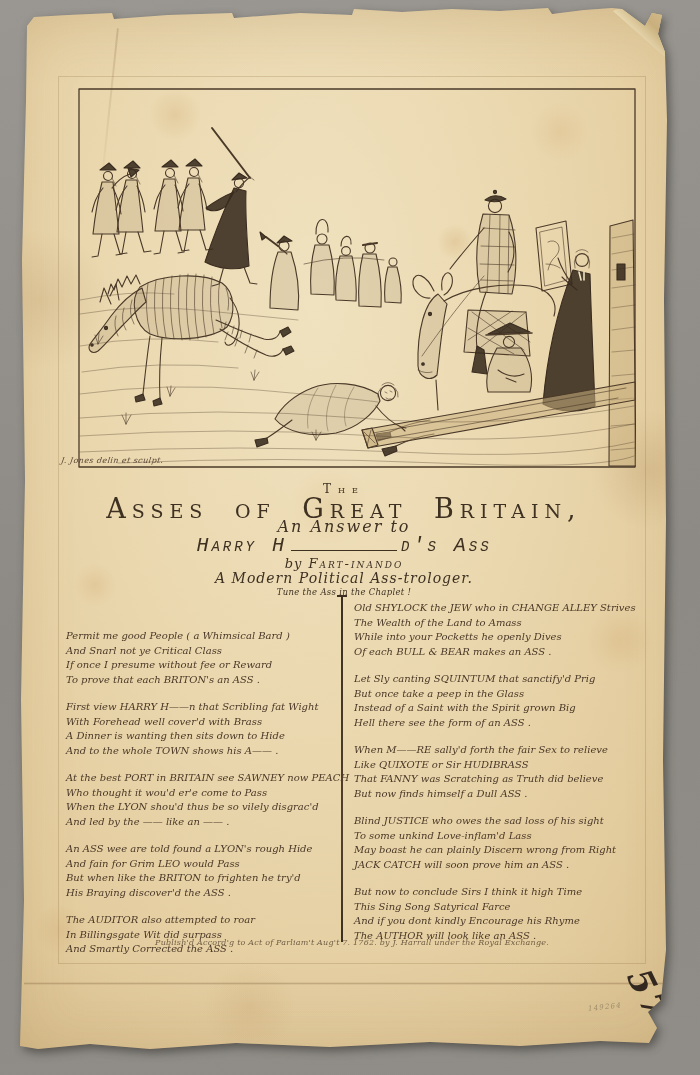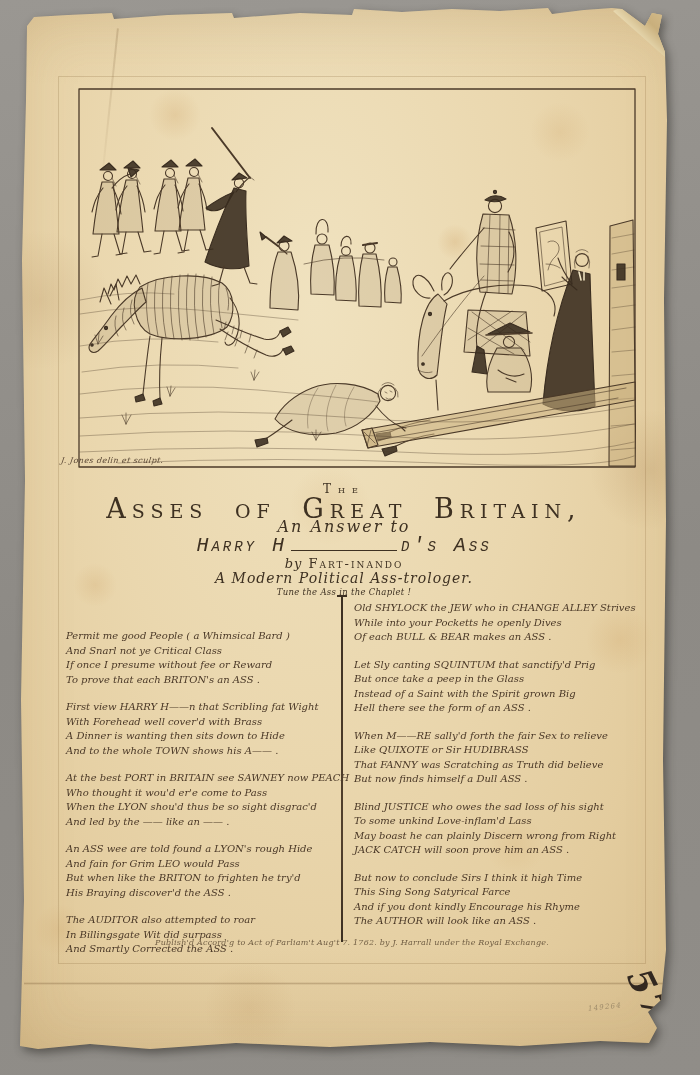--- a/index.html
+++ b/index.html
@@ -54,21 +54,21 @@
   .sig{position:absolute;left:61px;top:456px;font-size:8px;font-style:italic;color:#5a4735;transform:skewX(-8deg);letter-spacing:.4px;}
 
   #title-block{position:absolute;left:44px;top:482px;width:600px;text-align:center;color:#3e3122;}
   .t-the{font-size:12px;font-variant:small-caps;letter-spacing:7px;}
   .t-main{font-size:27px;font-variant:small-caps;letter-spacing:6px;word-spacing:12px;margin-top:-3px;}
   .t-answer{font-size:16px;font-style:italic;letter-spacing:2px;margin-top:-7px;}
   .t-harry{font-size:20px;font-style:italic;font-variant:small-caps;letter-spacing:3px;margin-top:-2px;font-family:Liberation Mono, monospace;}
   .t-blank{display:inline-block;width:106px;height:.55em;border-bottom:1.6px solid #3e3122;margin:0 4px;}
   .t-by{font-size:13px;letter-spacing:2px;margin-top:-1px;}
   .t-by .byword{font-style:italic;font-variant:normal;letter-spacing:1px;}
-  .t-by .byname{font-variant:small-caps;}
+  .t-by .byname{font-variant:small-caps;font-style:italic;}
   .t-sub{font-size:14px;font-style:italic;letter-spacing:1px;margin-top:-1px;}
   .t-tune{font-size:8.5px;font-style:italic;margin-top:1px;letter-spacing:.3px;}
 
   .col{position:absolute;color:#4a3827;font-style:italic;font-size:10px;line-height:14.5px;}
   #col-left{left:66px;top:629px;width:276px;}
   #col-right{left:354px;top:601px;width:298px;}
   .stanza{margin-bottom:13px;}
   .vline{white-space:nowrap;}
   #divider{position:absolute;left:341px;top:596px;width:2px;height:346px;
     background:linear-gradient(to bottom,#3c2f21,#53412d 70%,#3c2f21);}
@@ -284,41 +284,42 @@
       </div>
       <div class="stanza">
         <div class="vline">First view HARRY H——n that Scribling fat Wight</div>
         <div class="vline">With Forehead well cover'd with Brass</div>
         <div class="vline">A Dinner is wanting then sits down to Hide</div>
         <div class="vline">And to the whole TOWN shows his A—— .</div>
       </div>
       <div class="stanza">
         <div class="vline">At the best PORT in BRITAIN see SAWNEY now PEACH</div>
         <div class="vline">Who thought it wou'd er'e come to Pass</div>
-        <div class="vline">When the LYON shou'd thus be so sight disgrac'd</div>
+        <div class="vline">When the LYON shou'd thus be so vilely disgrac'd</div>
         <div class="vline">And led by the —— like an —— .</div>
       </div>
       <div class="stanza">
         <div class="vline">An ASS wee are told found a LYON's rough Hide</div>
         <div class="vline">And fain for Grim LEO would Pass</div>
         <div class="vline">But when like the BRITON to frighten he try'd</div>
         <div class="vline">His Braying discover'd the ASS .</div>
       </div>
       <div class="stanza">
         <div class="vline">The AUDITOR also attempted to roar</div>
         <div class="vline">In Billingsgate Wit did surpass</div>
         <div class="vline">And Smartly Corrected the ASS .</div>
       </div>
     </div>
 
     <div id="divider"></div>
 
     <div class="col" id="col-right">
       <div class="stanza">
         <div class="vline">Old SHYLOCK the JEW who in CHANGE ALLEY Strives</div>
+        <div class="vline">The Wealth of the Land to Amass</div>
         <div class="vline">While into your Pocketts he openly Dives</div>
         <div class="vline">Of each BULL &amp; BEAR makes an ASS .</div>
       </div>
       <div class="stanza">
         <div class="vline">Let Sly canting SQUINTUM that sanctify'd Prig</div>
         <div class="vline">But once take a peep in the Glass</div>
         <div class="vline">Instead of a Saint with the Spirit grown Big</div>
         <div class="vline">Hell there see the form of an ASS .</div>
       </div>
       <div class="stanza">

